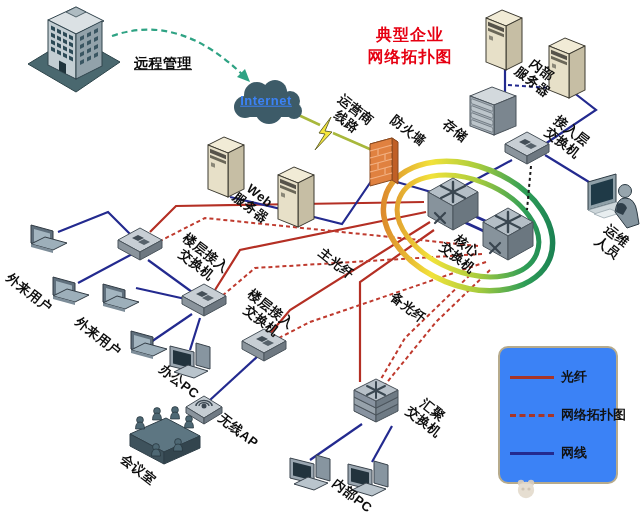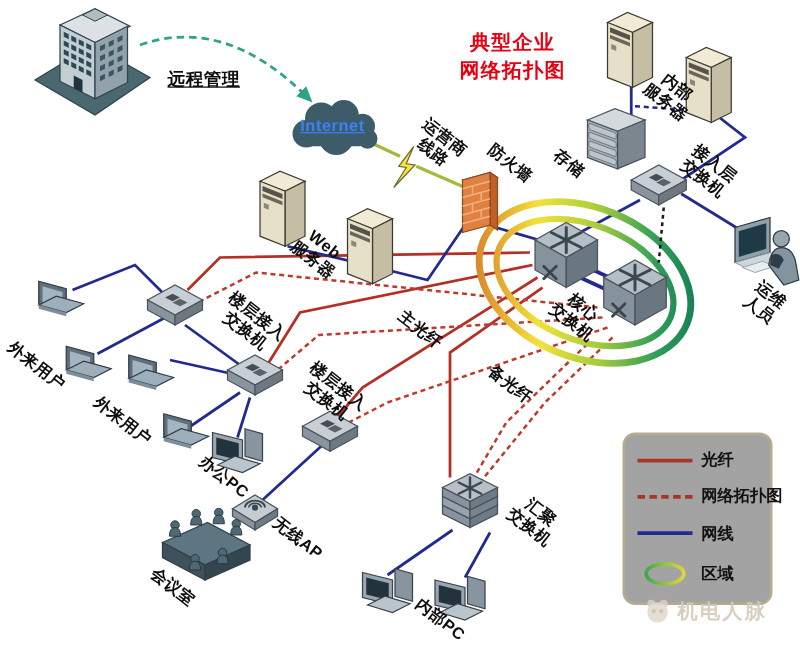--- a/index.html
+++ b/index.html
@@ -16,21 +16,21 @@
   }
   .lbl.h{transform:translate(-50%,-50%);text-decoration:underline;}
   .lbl.white{color:#3b82f6;}
   #title{
     position:absolute;left:410px;top:46px;transform:translate(-50%,-50%);
     z-index:4;color:#e60012;font-weight:bold;font-size:16px;line-height:1.35;
     text-align:center;white-space:nowrap;letter-spacing:1px;
   }
   #legend{
     position:absolute;left:498px;top:346px;width:120px;height:138px;z-index:4;
-    background:#a3a3a3;border:2px solid #b7ab8c;border-radius:10px;
+    background:#3b82f6;border:2px solid #b7ab8c;border-radius:10px;
     display:flex;flex-direction:column;justify-content:space-evenly;padding:0 0;
     box-sizing:border-box;
   }
   .leg-row{display:flex;align-items:center;gap:7px;padding-left:10px;}
   .leg-sample{width:44px;flex:0 0 44px;display:flex;align-items:center;justify-content:center;}
   .leg-line{width:44px;height:0;border-top:3px solid #a83528;}
   .leg-line.dash{border-top:3px dashed #a83528;}
   .leg-line.blue{border-top:3px solid #232a8f;}
   .leg-label{font-weight:bold;font-size:13px;color:#111;white-space:nowrap;}
   #watermark{
@@ -523,34 +523,25 @@
           <span class="leg-line dash"></span>
         </span>
       <span class="leg-label">网络拓扑图</span>
     </div>
     <div class="leg-row">
       <span class="leg-sample">
           <span class="leg-line blue"></span>
         </span>
       <span class="leg-label">网线</span>
     </div>
-    <div class="leg-row">
-      <span class="leg-sample">
-        <svg width="38" height="24" viewBox="0 0 38 24">
-          <ellipse cx="19" cy="12" rx="15" ry="8" fill="none" stroke="url(#legGrad)" stroke-width="3"></ellipse>
-        </svg>
-      </span>
-      <span class="leg-label">区域</span>
-    </div>
   </div>
 
   <div id="watermark">
     <svg width="24" height="24" viewBox="0 0 24 24">
       <circle cx="7" cy="6" r="3.2" fill="#d9cec0"></circle>
         <circle cx="17" cy="6" r="3.2" fill="#d9cec0"></circle>
       <circle cx="12" cy="13" r="8.2" fill="#e4dbcd"></circle>
       <circle cx="9" cy="12" r="1.6" fill="#cbbfae"></circle>
         <circle cx="15" cy="12" r="1.6" fill="#cbbfae"></circle>
     </svg>
-    <span>机电人脉</span>
   </div>
 
 </div>
 
 </body></html>

